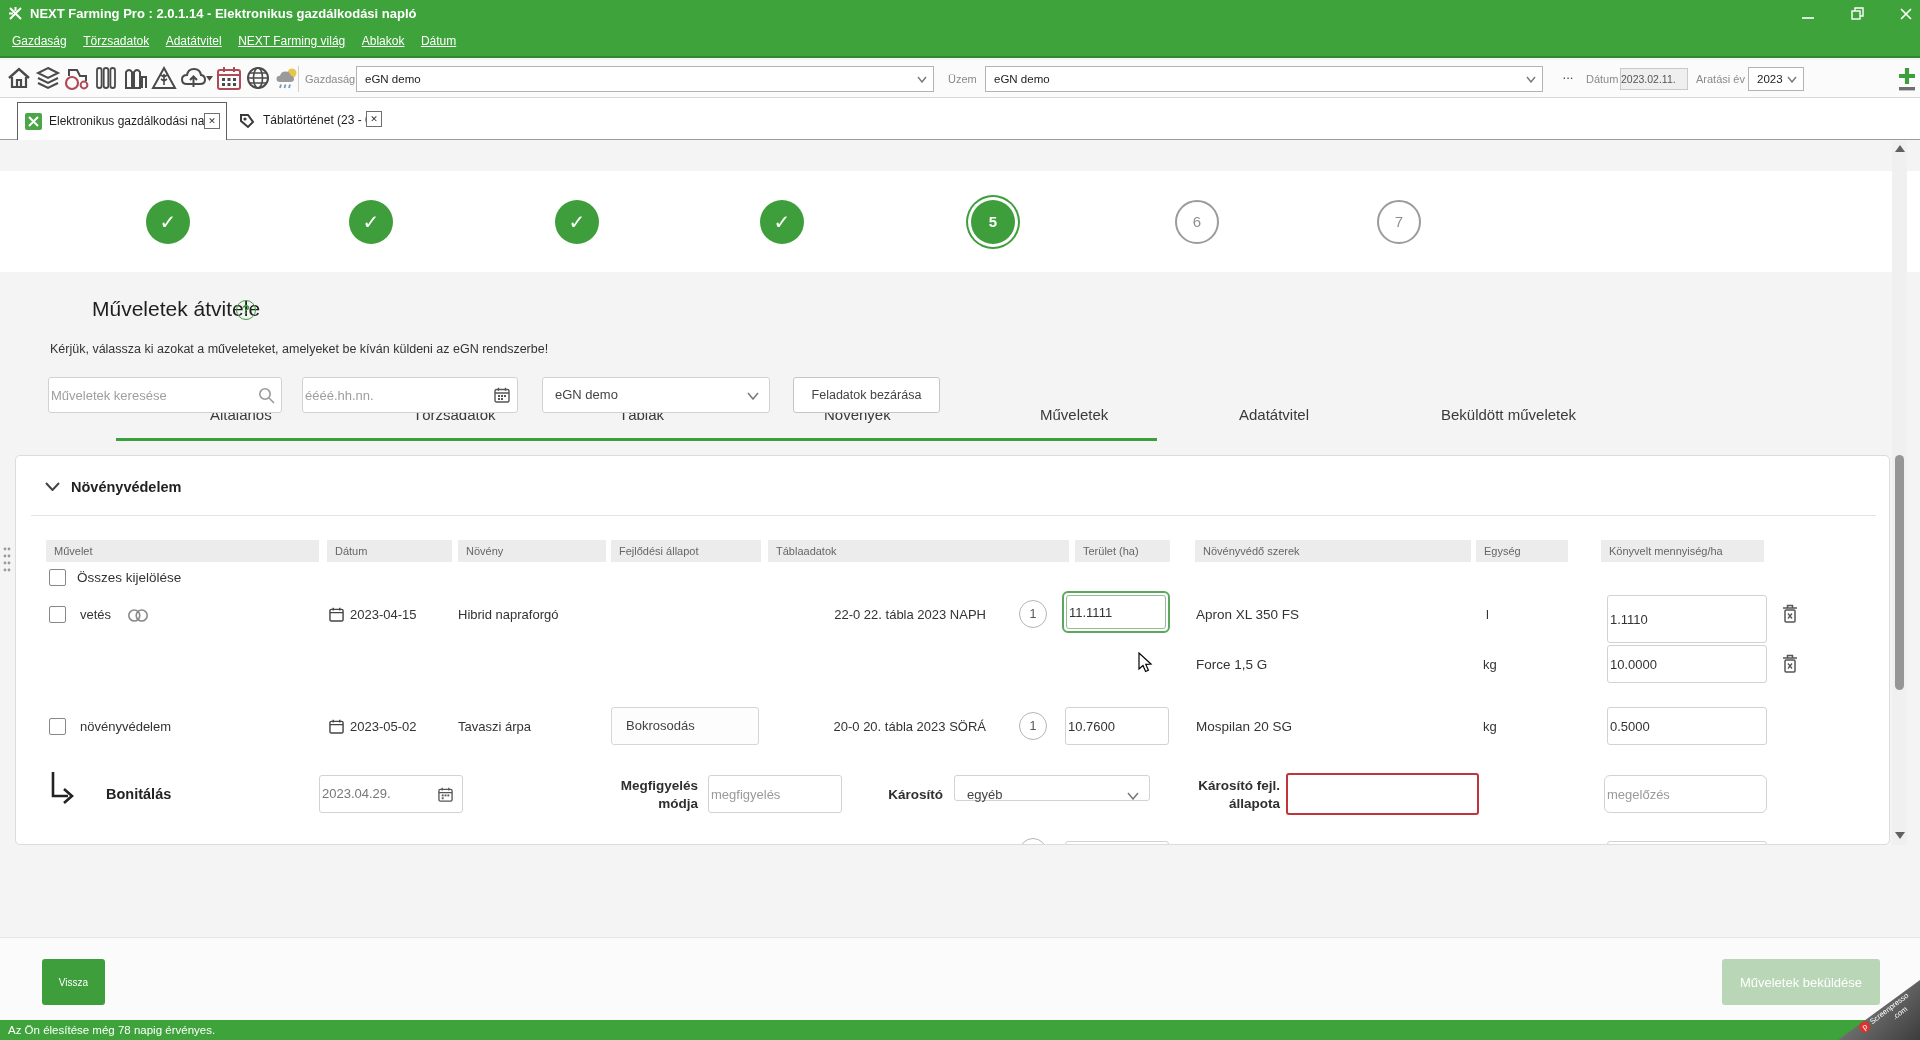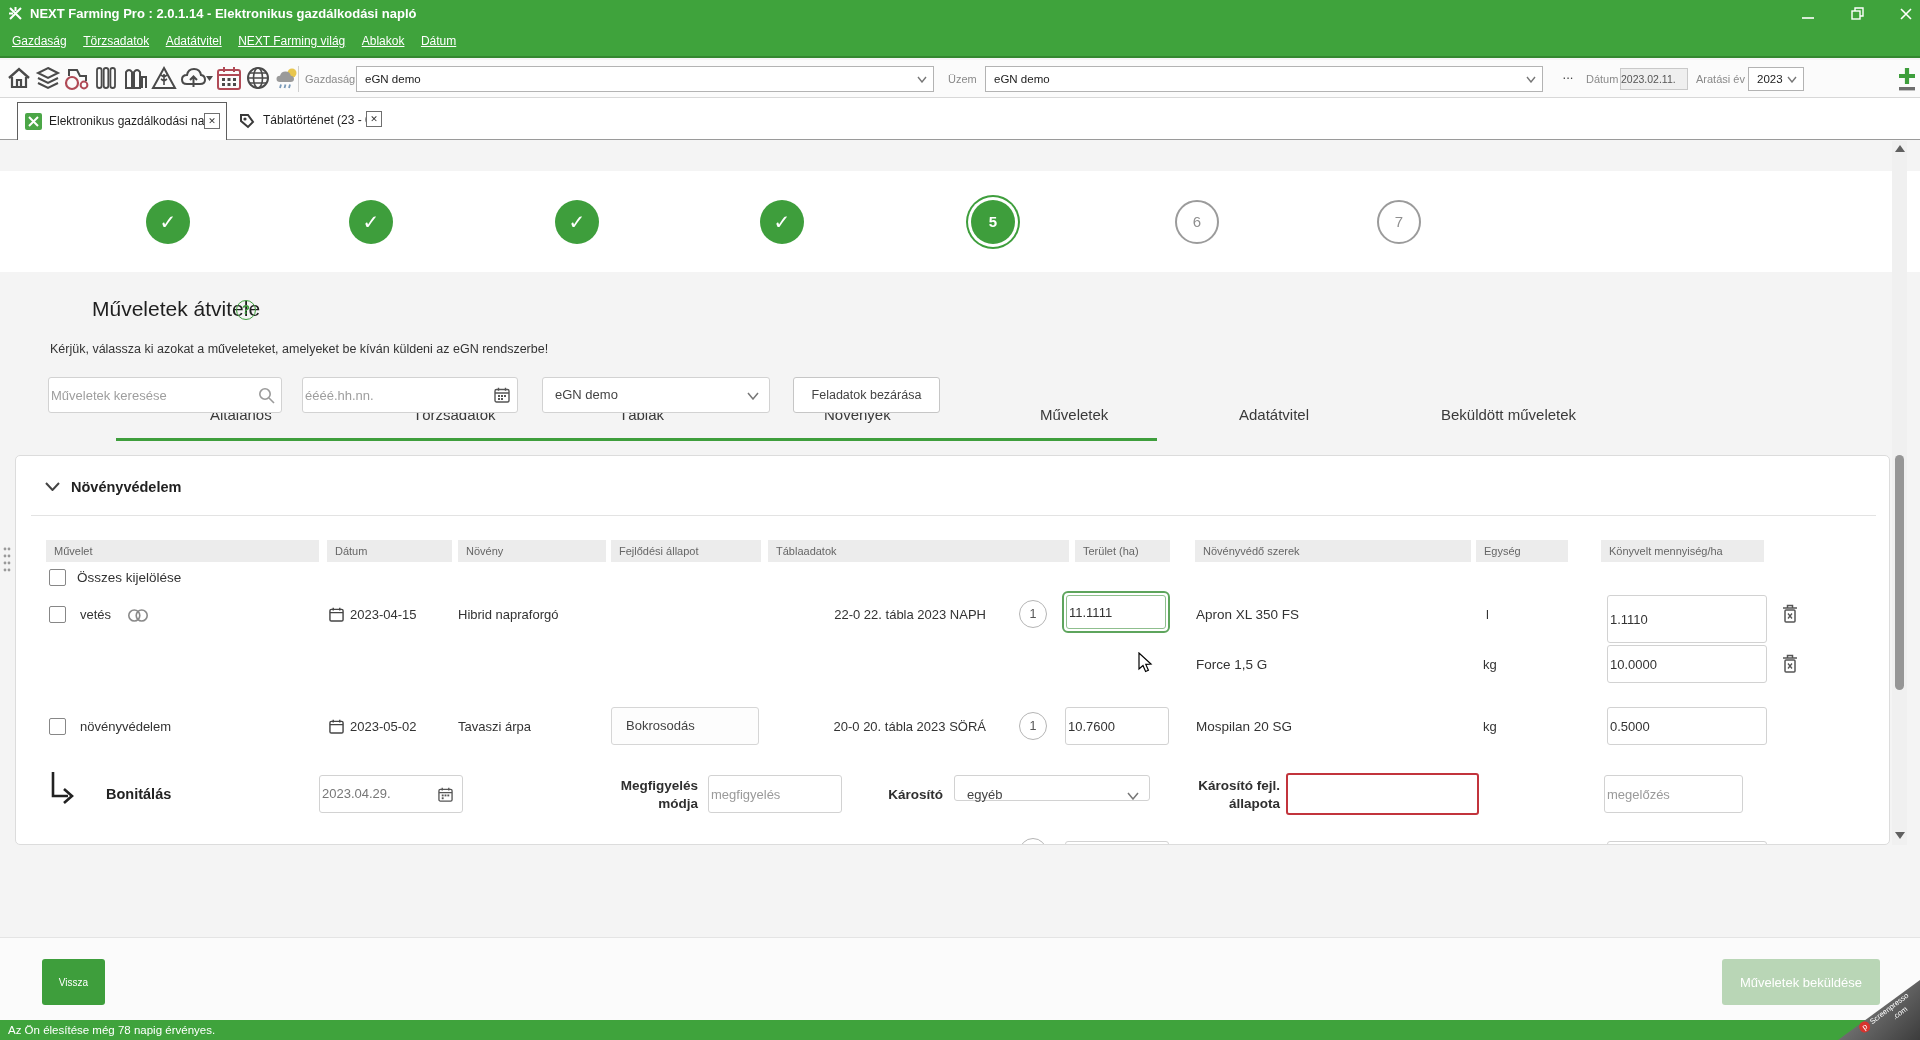--- a/index.html
+++ b/index.html
@@ -404,21 +404,21 @@
     <div class="abs lbl2" style="left:845px;top:330px;width:82px">Károsító</div>
     <div class="abs sel" style="left:938px;top:319px;width:196px">
       <span class="val">egyéb</span>
       <svg width="12" height="8" viewBox="0 0 12 8">
           <path d="M1 1 L6 7 L11 1" fill="none" stroke="#777" stroke-width="1.5"></path>
         </svg>
     </div>
     <div class="abs lbl2" style="left:1138px;top:321px;width:126px">Károsító fejl. állapota</div>
     <input class="abs in err" style="left: 1270px; top: 317px; width: 193px; height: 42px;" readonly="" value="">
     <div class="abs lbl2" style="left:1540px;top:321px;width:106px">Fertőzés mértéke</div>
-    <input class="abs in ghost" style="left: 1588px; top: 319px; width: 139px; height: 38px;" readonly="" value="megelőzés">
+    <input class="abs in ghost" style="left: 1588px; top: 319px; width: 163px; height: 38px; border-radius: 6px;" readonly="" value="megelőzés">
   </div>
 
   <div>
     <div class="abs badge" style="left:1003px;top:382px"></div>
     <input class="abs in" style="left: 1049px; top: 385px; width: 104px; height: 38px;" readonly="">
     <input class="abs in" style="left: 1591px; top: 385px; width: 160px; height: 38px;" readonly="">
   </div>
 </div>
 
 <svg class="abs" style="left:1138px;top:652px;z-index:50" width="16" height="22" viewBox="0 0 16 22">

